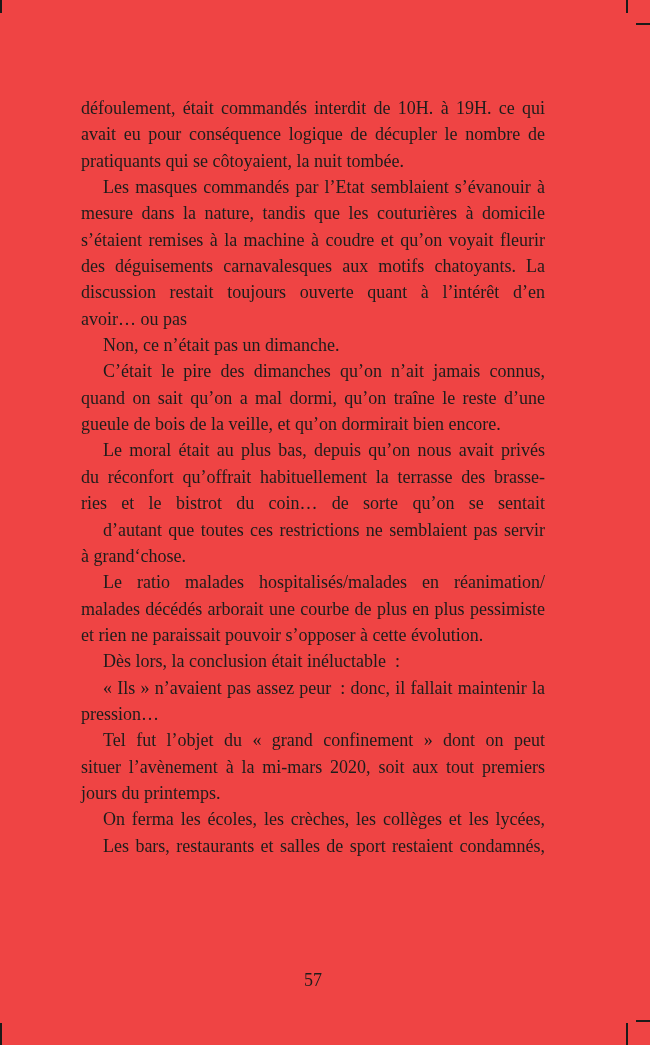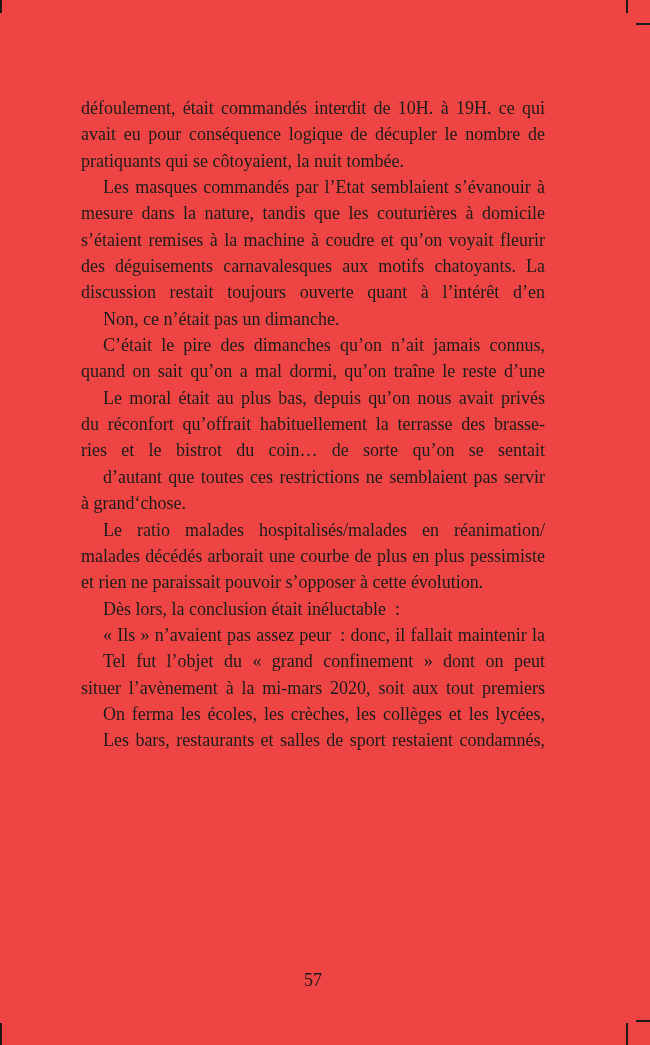--- a/index.html
+++ b/index.html
@@ -79,34 +79,38 @@
 
   <div class="textblock">
       <div class="line"><span>défoulement,</span><span>était</span><span>commandés</span><span>interdit</span><span>de</span><span>10H.</span><span>à</span><span>19H.</span><span>ce</span><span>qui</span></div>
       <div class="line"><span>avait</span><span>eu</span><span>pour</span><span>conséquence</span><span>logique</span><span>de</span><span>décupler</span><span>le</span><span>nombre</span><span>de</span></div>
       <div class="line end">pratiquants qui se côtoyaient, la nuit tombée.</div>
       <div class="line indent"><span>Les</span><span>masques</span><span>commandés</span><span>par</span><span>l’Etat</span><span>semblaient</span><span>s’évanouir</span><span>à</span></div>
       <div class="line"><span>mesure</span><span>dans</span><span>la</span><span>nature,</span><span>tandis</span><span>que</span><span>les</span><span>couturières</span><span>à</span><span>domicile</span></div>
       <div class="line"><span>s’étaient</span><span>remises</span><span>à</span><span>la</span><span>machine</span><span>à</span><span>coudre</span><span>et</span><span>qu’on</span><span>voyait</span><span>fleurir</span></div>
       <div class="line"><span>des</span><span>déguisements</span><span>carnavalesques</span><span>aux</span><span>motifs</span><span>chatoyants.</span><span>La</span></div>
       <div class="line"><span>discussion</span><span>restait</span><span>toujours</span><span>ouverte</span><span>quant</span><span>à</span><span>l’intérêt</span><span>d’en</span></div>
+      <div class="line end">avoir… ou pas</div>
       <div class="line indent end">Non, ce n’était pas un dimanche.</div>
       <div class="line indent"><span>C’était</span><span>le</span><span>pire</span><span>des</span><span>dimanches</span><span>qu’on</span><span>n’ait</span><span>jamais</span><span>connus,</span></div>
       <div class="line"><span>quand</span><span>on</span><span>sait</span><span>qu’on</span><span>a</span><span>mal</span><span>dormi,</span><span>qu’on</span><span>traîne</span><span>le</span><span>reste</span><span>d’une</span></div>
+      <div class="line end">gueule de bois de la veille, et qu’on dormirait bien encore.</div>
       <div class="line indent"><span>Le</span><span>moral</span><span>était</span><span>au</span><span>plus</span><span>bas,</span><span>depuis</span><span>qu’on</span><span>nous</span><span>avait</span><span>privés</span></div>
       <div class="line"><span>du</span><span>réconfort</span><span>qu’offrait</span><span>habituellement</span><span>la</span><span>terrasse</span><span>des</span><span>brasse-</span></div>
       <div class="line"><span>ries</span><span>et</span><span>le</span><span>bistrot</span><span>du</span><span>coin…</span><span>de</span><span>sorte</span><span>qu’on</span><span>se</span><span>sentait</span></div>
       <div class="line indent"><span>d’autant</span><span>que</span><span>toutes</span><span>ces</span><span>restrictions</span><span>ne</span><span>semblaient</span><span>pas</span><span>servir</span></div>
       <div class="line end">à grand‘chose.</div>
       <div class="line indent"><span>Le</span><span>ratio</span><span>malades</span><span>hospitalisés/malades</span><span>en</span><span>réanimation/</span></div>
       <div class="line"><span>malades</span><span>décédés</span><span>arborait</span><span>une</span><span>courbe</span><span>de</span><span>plus</span><span>en</span><span>plus</span><span>pessimiste</span></div>
       <div class="line end">et rien ne paraissait pouvoir s’opposer à cette évolution.</div>
       <div class="line indent end">Dès lors, la conclusion était inéluctable :</div>
       <div class="line indent"><span>«</span><span>Ils</span><span>»</span><span>n’avaient</span><span>pas</span><span>assez</span><span>peur :</span><span>donc,</span><span>il</span><span>fallait</span><span>maintenir</span><span>la</span></div>
+      <div class="line end">pression…</div>
       <div class="line indent"><span>Tel</span><span>fut</span><span>l’objet</span><span>du</span><span>«</span><span>grand</span><span>confinement</span><span>»</span><span>dont</span><span>on</span><span>peut</span></div>
       <div class="line"><span>situer</span><span>l’avènement</span><span>à</span><span>la</span><span>mi-mars</span><span>2020,</span><span>soit</span><span>aux</span><span>tout</span><span>premiers</span></div>
+      <div class="line end">jours du printemps.</div>
       <div class="line indent"><span>On</span><span>ferma</span><span>les</span><span>écoles,</span><span>les</span><span>crèches,</span><span>les</span><span>collèges</span><span>et</span><span>les</span><span>lycées,</span></div>
       <div class="line indent"><span>Les</span><span>bars,</span><span>restaurants</span><span>et</span><span>salles</span><span>de</span><span>sport</span><span>restaient</span><span>condamnés,</span></div>
     </div>
 
   <div class="folio">57</div>
 
 </div>
 
 </body></html>

